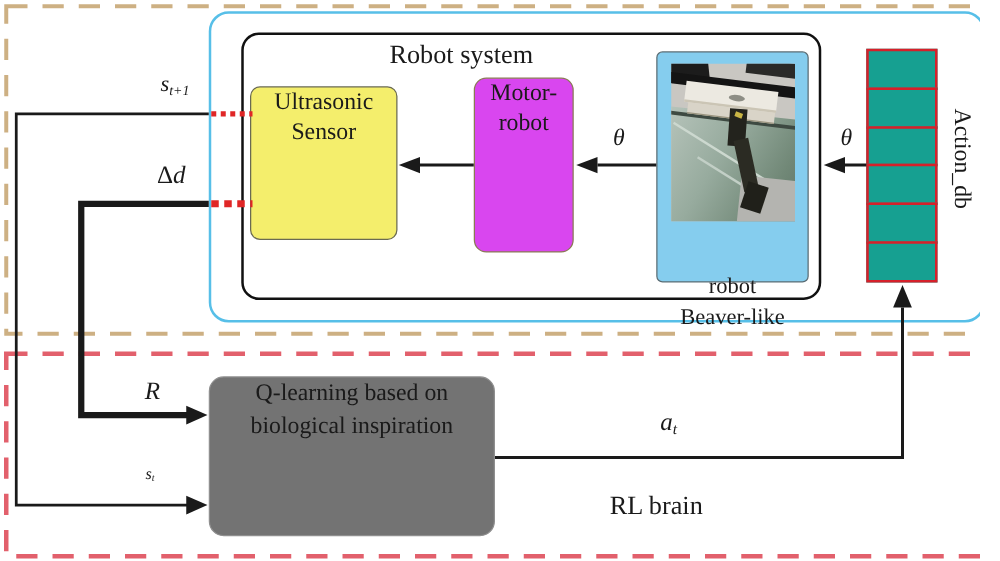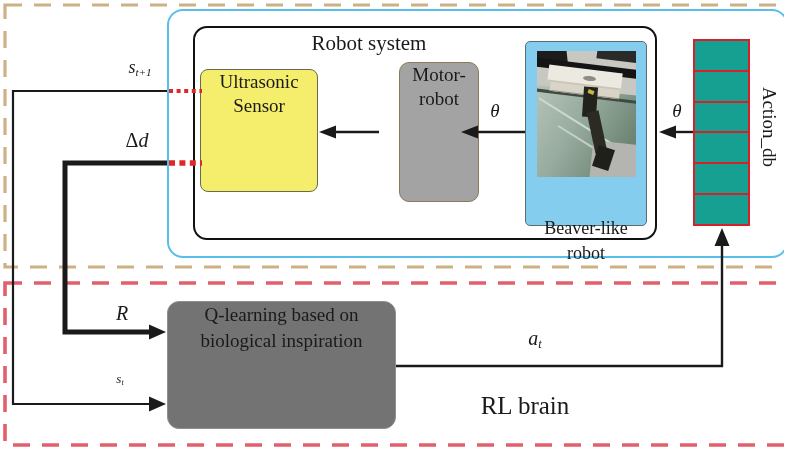--- a/index.html
+++ b/index.html
@@ -8,32 +8,32 @@
     font-family:"Liberation Serif","DejaVu Serif",serif;color:#1a1a1a;
     overflow:hidden;
   }
   .abs{position:absolute;box-sizing:border-box;}
   
   .cyan-frame{left:167px;top:9px;width:621px;height:249px;border:2px solid #57bfe8;border-radius:16px;background:transparent;}
   .black-frame{left:193px;top:26px;width:464px;height:214px;border:2.5px solid #111;border-radius:14px;background:transparent;}
   
   .box{display:flex;flex-direction:column;align-items:center;justify-content:flex-start;text-align:center;}
   .ultrasonic{left:200px;top:69px;width:118px;height:123px;background:#f4ee6c;border:1.5px solid #6a6a52;border-radius:8px;font-size:19px;line-height:24px;}
-  .motor{left:379px;top:62px;width:80px;height:140px;background:#a3a3a3;border:1.5px solid #8a7a55;border-radius:10px;font-size:19px;line-height:24px;margin-left:20px;}
+  .motor{left:379px;top:62px;width:80px;height:140px;background:#d946ef;border:1.5px solid #8a7a55;border-radius:10px;font-size:19px;line-height:24px;}
   .beaver{left:525px;top:41px;width:122px;height:185px;background:#85cdee;border:1.5px solid #5b6d74;border-radius:5px;}
   .beaver-text{position:absolute;left:0;right:0;top:174px;text-align:center;font-size:18px;line-height:25px;}
   .qbox{left:167px;top:301px;width:229px;height:128px;background:#737373;border:1.5px solid #8f8f8f;border-radius:12px;font-size:19px;line-height:26px;}
   
   .cells{left:693px;top:39px;width:57px;height:187px;display:flex;flex-direction:column;}
   .cell{flex:1;background:#16a091;border:2px solid #d6202a;}
   .cell + .cell{margin-top:-2px;}
   .actiondb-label{left:714px;top:116px;width:110px;height:22px;text-align:center;font-size:19px;transform:rotate(90deg);transform-origin:center;}
   
   .title-robot{left:269px;top:31px;width:200px;text-align:center;font-size:21px;}
-  .rl-brain{left:450px;top:392px;width:150px;text-align:center;font-size:25px;}
+  .rl-brain{left:450px;top:392px;width:150px;text-align:center;font-size:21px;}
   
   .mlabel{position:absolute;text-align:center;font-style:italic;}
   .mlabel .up{font-style:normal;}
   .sub{font-size:0.62em;vertical-align:-0.25em;font-style:italic;}
   .lab-snext{left:110px;top:57px;width:60px;font-size:18px;}
   .lab-dd{left:107px;top:129px;width:60px;font-size:20px;}
   .lab-r{left:92px;top:302px;width:60px;font-size:20px;}
   .lab-st{left:90px;top:371px;width:60px;font-size:13px;}
   .lab-at{left:505px;top:327px;width:60px;font-size:20px;}
   .lab-th1{left:475px;top:100px;width:40px;font-size:19px;}
@@ -91,22 +91,22 @@
       <div class="ph-dark-tr"></div>
       <div class="ph-table-under"></div>
       <div class="ph-table"></div>
       <div class="ph-object"></div>
       <div class="ph-robot-body"></div>
       <div class="ph-robot-arm"></div>
       <div class="ph-robot-foot"></div>
       <div class="ph-wire"></div>
     </div>
     <div class="beaver-text">
+      <div>robot</div>
       <div>Beaver-like</div>
-      <div>robot</div>
     </div>
   </div>
 
   <div class="abs cells">
     <div class="cell"></div>
     <div class="cell"></div>
     <div class="cell"></div>
     <div class="cell"></div>
     <div class="cell"></div>
     <div class="cell"></div>

